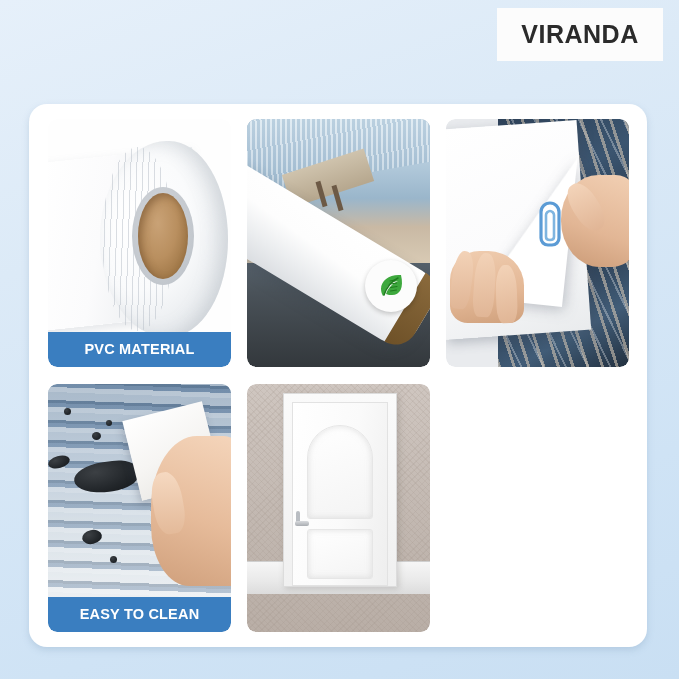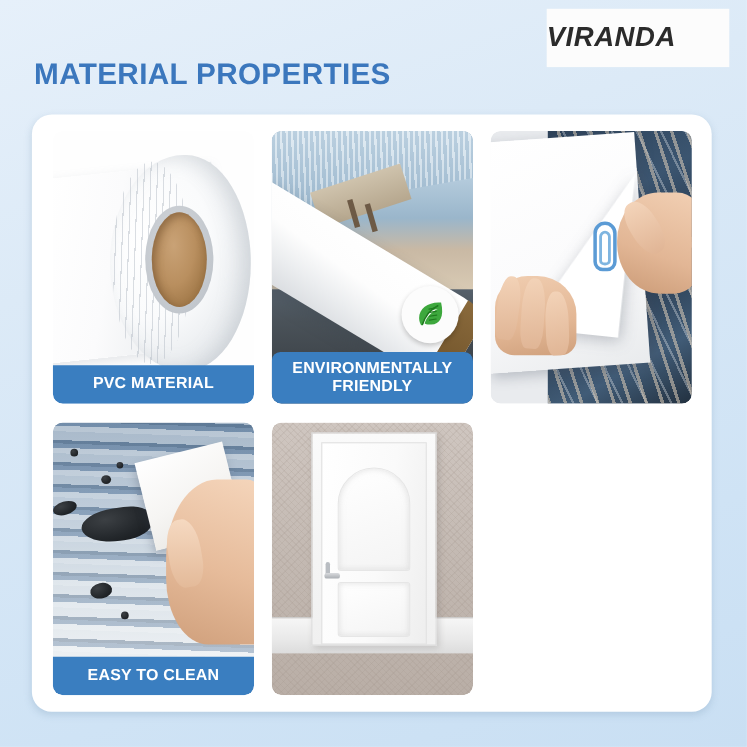--- a/index.html
+++ b/index.html
@@ -23,22 +23,21 @@
   
   .logo-box {
     position: absolute;
     top: 8px;
     left: 497px;
     width: 166px;
     height: 53px;
     background: #FCFCFC;
     display: flex;
     align-items: center;
-    justify-content: flex-start;
-    font-style: italic;
+    justify-content: center;
   }
   .logo-text {
     font-size: 25px;
     font-weight: bold;
     color: #2B2B2B;
     letter-spacing: 0.5px;
   }
 
   .page-title {
     position: absolute;
@@ -344,21 +343,20 @@
 </style>
 </head>
 <body>
 
 <div class="page">
 
   <div class="logo-box">
     <span class="logo-text">VIRANDA</span>
   </div>
 
-  <div class="page-title">MATERIAL PROPERTIES</div>
 
   <div class="panel"></div>
 
   <div class="grid">
 
     <div class="card">
       <div class="card-media">
         <div class="pvc-bg"></div>
         <div class="pvc-sheet"></div>
         <div class="pvc-roll"></div>
@@ -382,24 +380,20 @@
             <div class="eco-peel-edge"></div>
           </div>
         <div class="eco-badge">
           <svg width="34" height="34" viewBox="0 0 34 34" aria-hidden="true">
             <path d="M27 6C16 5 7 11 7 20c0 3 1 5 2 7l2-2c0-7 6-12 13-13-6 3-10 7-12 13 2 1 4 1 6 1 8 0 12-7 9-20z" fill="#3DA83D"></path>
             <path d="M24 9C18 12 13 17 10 26" stroke="#1F7A1F" stroke-width="1.4" fill="none" stroke-linecap="round"></path>
             <path d="M21 11l-5 1M22.5 14l-6 1M23 17.5l-6.5 1M22.5 21l-6 1" stroke="#1F7A1F" stroke-width="1.1" fill="none" stroke-linecap="round"></path>
           </svg>
         </div>
       </div>
-      <div class="card-label two-line">
-        <span>ENVIRONMENTALLY</span><br>
-        <span>FRIENDLY</span>
-      </div>
     </div>
 
     <div class="card">
       <div class="card-media">
         <div class="sa-bg"></div>
         <div class="sa-marble"></div>
         <div class="sa-backing"></div>
         <div class="sa-fold"></div>
         <div class="sa-clip">
           <svg width="36" height="56" viewBox="0 0 36 56" aria-hidden="true">

